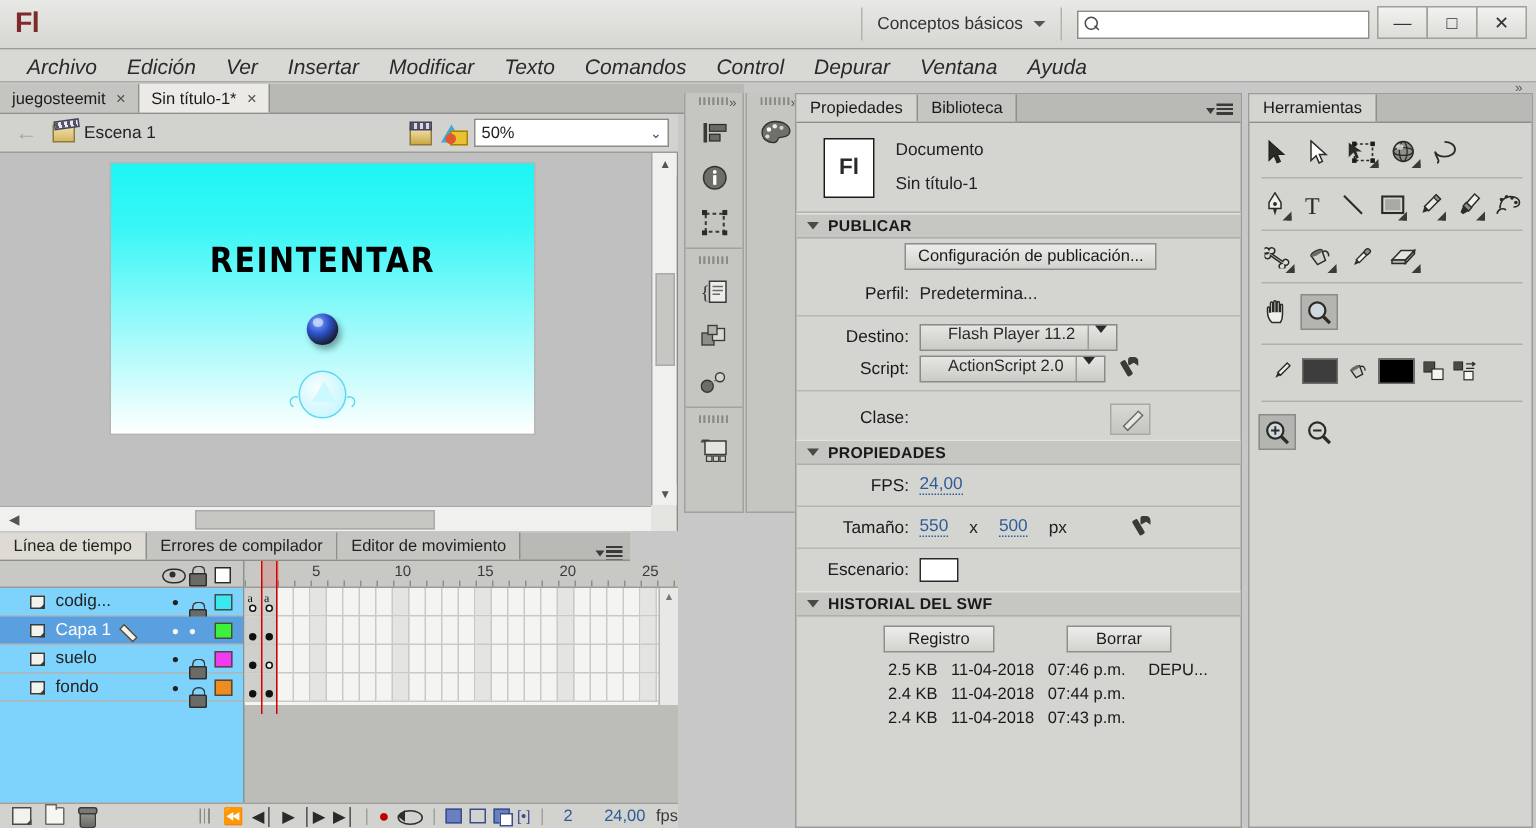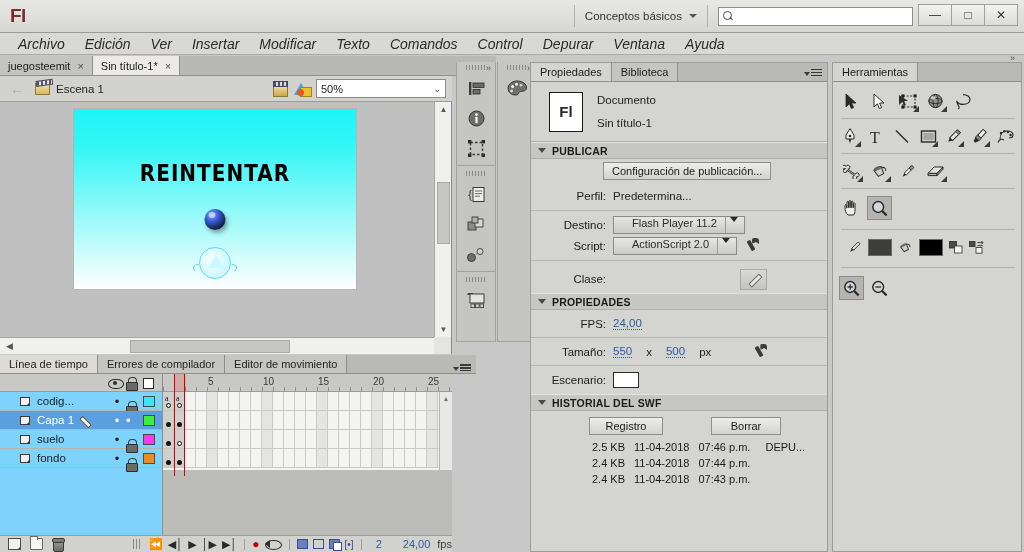--- a/index.html
+++ b/index.html
@@ -127,21 +127,21 @@
   .sb-v { position:absolute; right:0; top:0; width:17px; bottom:17px; background:#f0f0ee; border-left:1px solid #a6a6a2; }
   .sb-h { position:absolute; left:0; bottom:0; right:17px; height:17px; background:#f0f0ee; border-top:1px solid #a6a6a2; }
   .sb-btn { position:absolute; width:15px;height:15px; background:#f0f0ee; display:flex;align-items:center;justify-content:center;font-size:8px;color:#555; }
   .sb-thumb-v { position:absolute; left:2px; width:13px; background:#c6c6c2; border:1px solid #aaa; }
   .sb-thumb-h { position:absolute; top:2px; height:13px; background:#c6c6c2; border:1px solid #aaa; }
   .sb-corner { position:absolute; right:0; bottom:0; width:17px;height:17px;background:#e4e4e0; }
   .sb-left-arrow{position:absolute;left:2px;bottom:0;width:15px;height:17px;display:flex;align-items:center;justify-content:center;font-size:9px;color:#555;}
 
   
   .tl-tabs {
-    position:absolute; left:0; top:355px; width:476px; height:19px;
+    position:absolute; left:0; top:355px; width:420px; height:19px;
     background:#b9b9b5; border-bottom:1px solid #8e8e8a; display:flex; align-items:flex-end;text-align:center;
   }
   .tl-tab { height:18px;line-height:18px;padding:0 9px;font-size:11px;background:#c5c5c1;border-right:1px solid #8e8e8a; }
   .tl-tab.active { background:#dedad4; }
   .tl-menu-ico { margin-left:auto; margin-right:5px; display:flex; align-items:center; gap:1px; }
   .hamb { width:11px;height:9px;background:repeating-linear-gradient(#3a3a3a 0 1.5px,transparent 1.5px 3px); }
   .tri-sm { width:0;height:0;border-left:3.5px solid transparent;border-right:3.5px solid transparent;border-top:4px solid #3a3a3a; }
 
   .tl-body { position:absolute; left:0; top:374px; width:452px; height:178px; background:#bcbcb8; }
   .tl-layercol { position:absolute; left:0; top:0; width:163px; bottom:0; background:#7dd3fc; border-right:1px solid #8f8f8b; }

